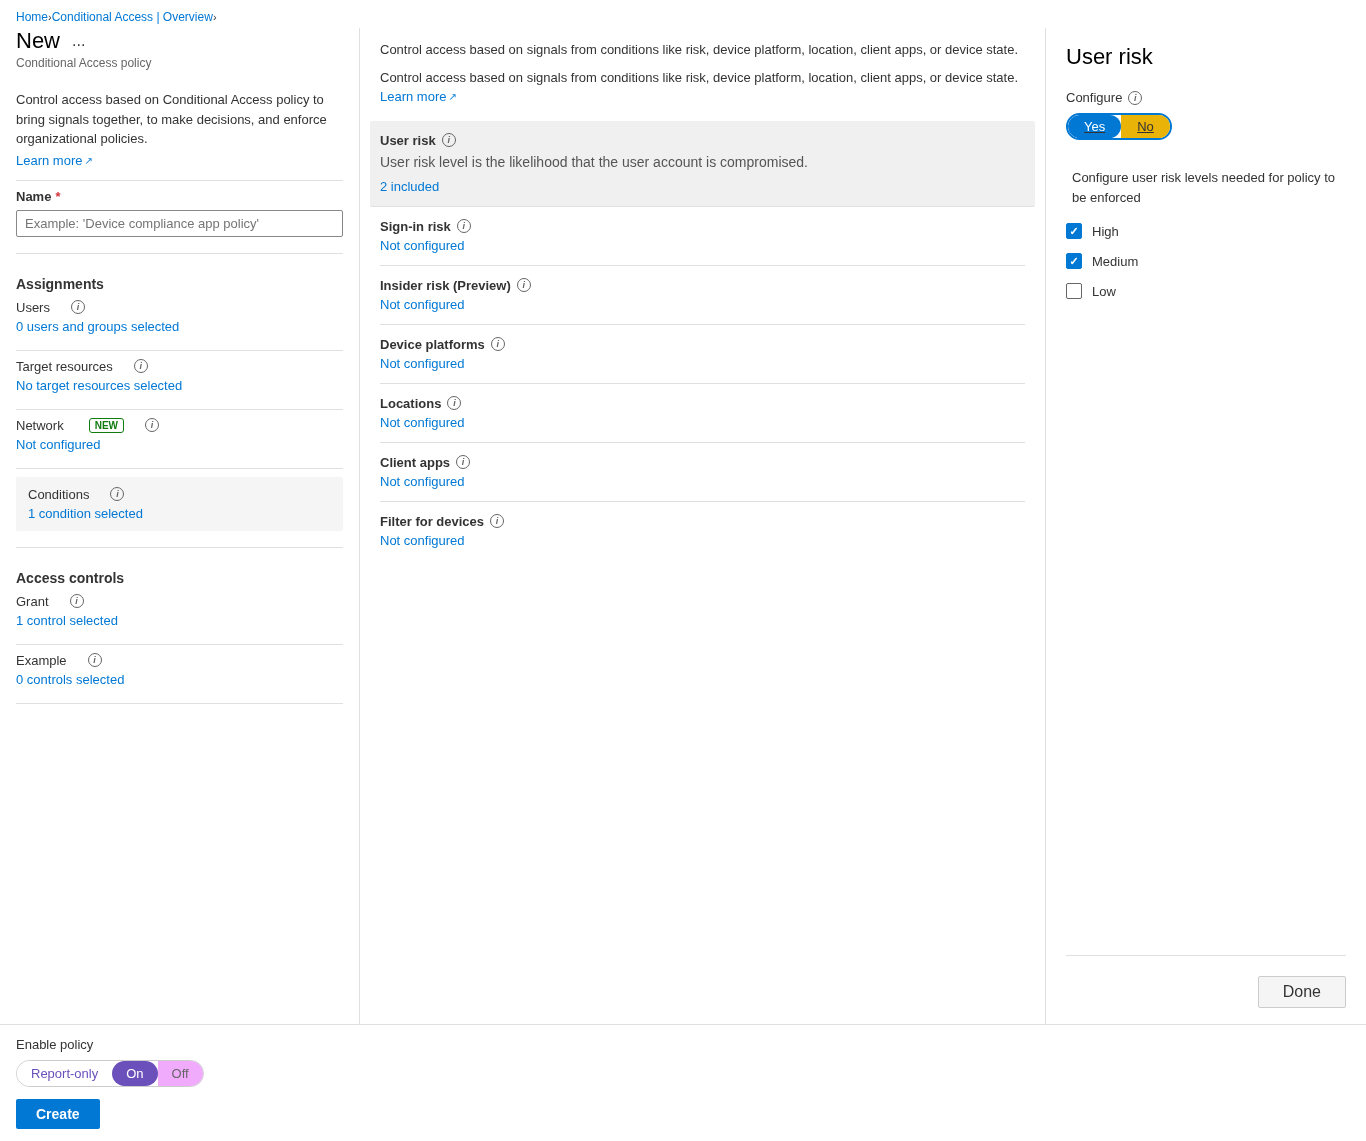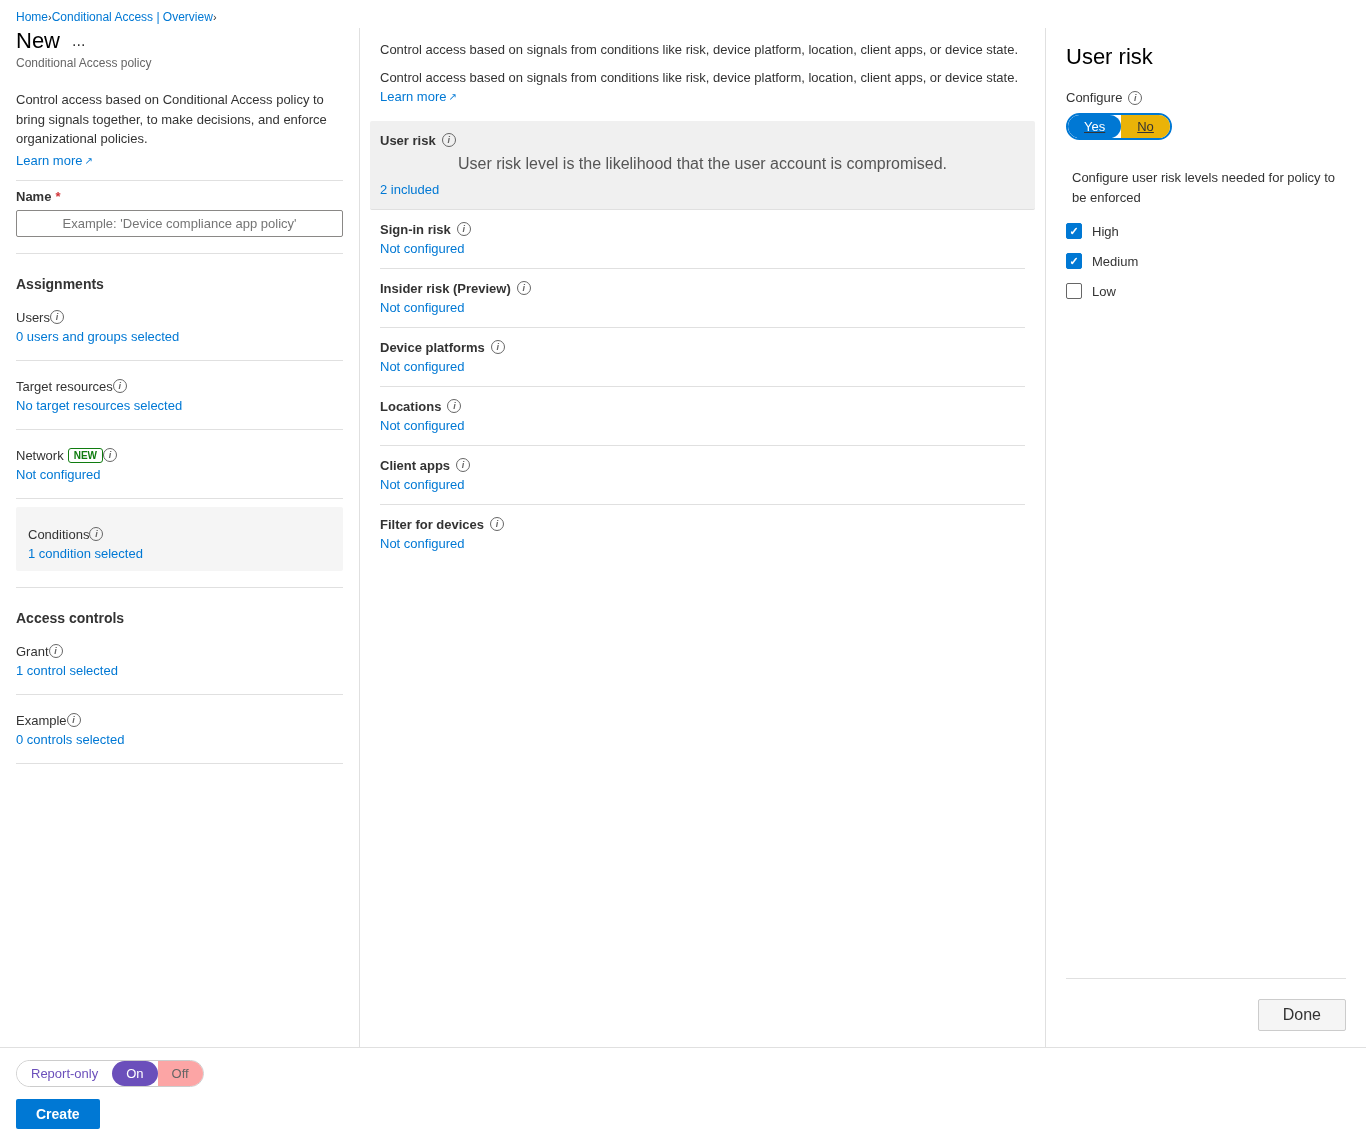--- a/index.html
+++ b/index.html
@@ -24,54 +24,54 @@
     .description-text { font-size: 13px; color: #333; line-height: 1.5; margin: 12px 0 4px 0; }
     .learn-more-link { color: #0078d4; font-size: 13px; cursor: pointer; text-decoration: none; display: inline-flex; align-items: center; gap: 2px; }
     .ext-icon { font-size: 10px; }
 
     .section-divider { border: none; border-top: 1px solid #e0e0e0; margin: 12px 0 8px 0; }
 
     .field-label { font-size: 13px; font-weight: 600; color: #333; margin-bottom: 6px; display: flex; align-items: center; gap: 4px; }
     .required-star { color: #d13438; }
     .info-icon { display: inline-flex; align-items: center; justify-content: center; width: 14px; height: 14px; border-radius: 50%; border: 1px solid #666; color: #666; font-size: 9px; cursor: pointer; font-style: italic; font-weight: bold; }
 
-    .text-input { width: 100%; border: 1px solid #8a8886; padding: 5px 8px; font-size: 13px; color: #999; border-radius: 2px; outline: none; text-align: center; }
+    .text-input { width: 100%; border: 1px solid #8a8886; padding: 5px 8px; font-size: 13px; color: #999; border-radius: 2px; outline: none; }
 
     .section-heading { font-size: 14px; font-weight: 600; color: #333; margin: 14px 0 8px 0; }
 
     .assignment-item { margin-bottom: 4px; }
-    .assignment-item-label { font-size: 13px; color: #333; display: flex; align-items: center; gap: 0; margin-bottom: 4px; margin-top: 10px; }
+    .assignment-item-label { font-size: 13px; color: #333; display: flex; align-items: center; gap: 21px; margin-bottom: 4px; }
     .assignment-link { color: #0078d4; font-size: 13px; cursor: pointer; text-decoration: none; }
 
     .conditions-block { background: #f5f5f5; padding: 10px 12px; border-radius: 2px; margin-bottom: 4px; }
     .conditions-block .assignment-item-label { margin-bottom: 4px; }
 
     .new-badge { background: #fff; border: 1.5px solid #107c10; color: #107c10; font-size: 10px; font-weight: 700; padding: 1px 5px; border-radius: 3px; margin-left: 4px; }
 
     
     .bottom-bar { border-top: 1px solid #e0e0e0; padding: 12px 16px; background: #fff; }
     .enable-policy-label { font-size: 13px; color: #333; margin-bottom: 8px; }
     .toggle-pill { display: flex; border: 1.5px solid #ccc; border-radius: 20px; overflow: hidden; }
-    .toggle-option { padding: 5px 14px; font-size: 13px; cursor: pointer; background: #fca5a5; color: #666; border: none; outline: none; }
+    .toggle-option { padding: 5px 14px; font-size: 13px; cursor: pointer; background: #f0abfc; color: #666; border: none; outline: none; }
     .toggle-option.active-on { background: #6b4fbb; color: #fff; border-radius: 16px; }
     .toggle-option.active-report { color: #6b4fbb; background: #fff; }
 
     .create-btn { background: #0078d4; color: #fff; border: none; padding: 7px 20px; font-size: 14px; font-weight: 600; border-radius: 2px; cursor: pointer; }
 
     
     .middle-panel { flex: 1; padding: 0 20px 16px 20px; overflow-y: auto; border-right: 1px solid #e0e0e0; }
 
     .mid-description { font-size: 13px; color: #333; line-height: 1.5; margin: 12px 0 8px 0; }
 
     .condition-item { padding: 12px 0; border-bottom: 1px solid #e0e0e0; }
     .condition-item:last-child { border-bottom: none; }
     .condition-item.highlighted { background: #f0f0f0; padding: 12px 10px; border-radius: 2px; margin: 0 -10px; }
 
     .condition-title { font-size: 13px; font-weight: 600; color: #333; display: flex; align-items: center; gap: 6px; margin-bottom: 4px; }
-    .condition-desc { font-size: 16px; color: #555; line-height: 1.5; margin-bottom: 6px; text-align: center; }
+    .condition-desc { font-size: 14px; color: #555; line-height: 1.5; margin-bottom: 6px; }
     .condition-status { color: #0078d4; font-size: 13px; cursor: pointer; }
     .condition-included { color: #0078d4; font-size: 13px; font-weight: 400; }
 
     
     .right-panel { width: 320px; padding: 16px 20px; overflow-y: auto; display: flex; flex-direction: column; }
 
     .panel-title { font-size: 22px; font-weight: 300; color: #000; margin-bottom: 20px; }
 
     .configure-section { margin-bottom: 16px; }
     .configure-label { font-size: 13px; color: #333; display: flex; align-items: center; gap: 6px; margin-bottom: 8px; }
@@ -296,20 +296,21 @@
   </div>
       </div>
 
     <div class="done-btn-area">
       <button class="done-btn">Done</button>
     </div>
   </div>
 </div>
 
 <div class="bottom-bar">
+  <div class="enable-policy-label">Enable policy</div>
   <div style="display:flex;align-items:center;gap:16px;margin-bottom:12px;">
     <div class="toggle-pill">
       <button class="toggle-option active-report">Report-only</button>
       <button class="toggle-option active-on">On</button>
       <button class="toggle-option">Off</button>
     </div>
   </div>
   <button class="create-btn">Create</button>
 </div>
 

